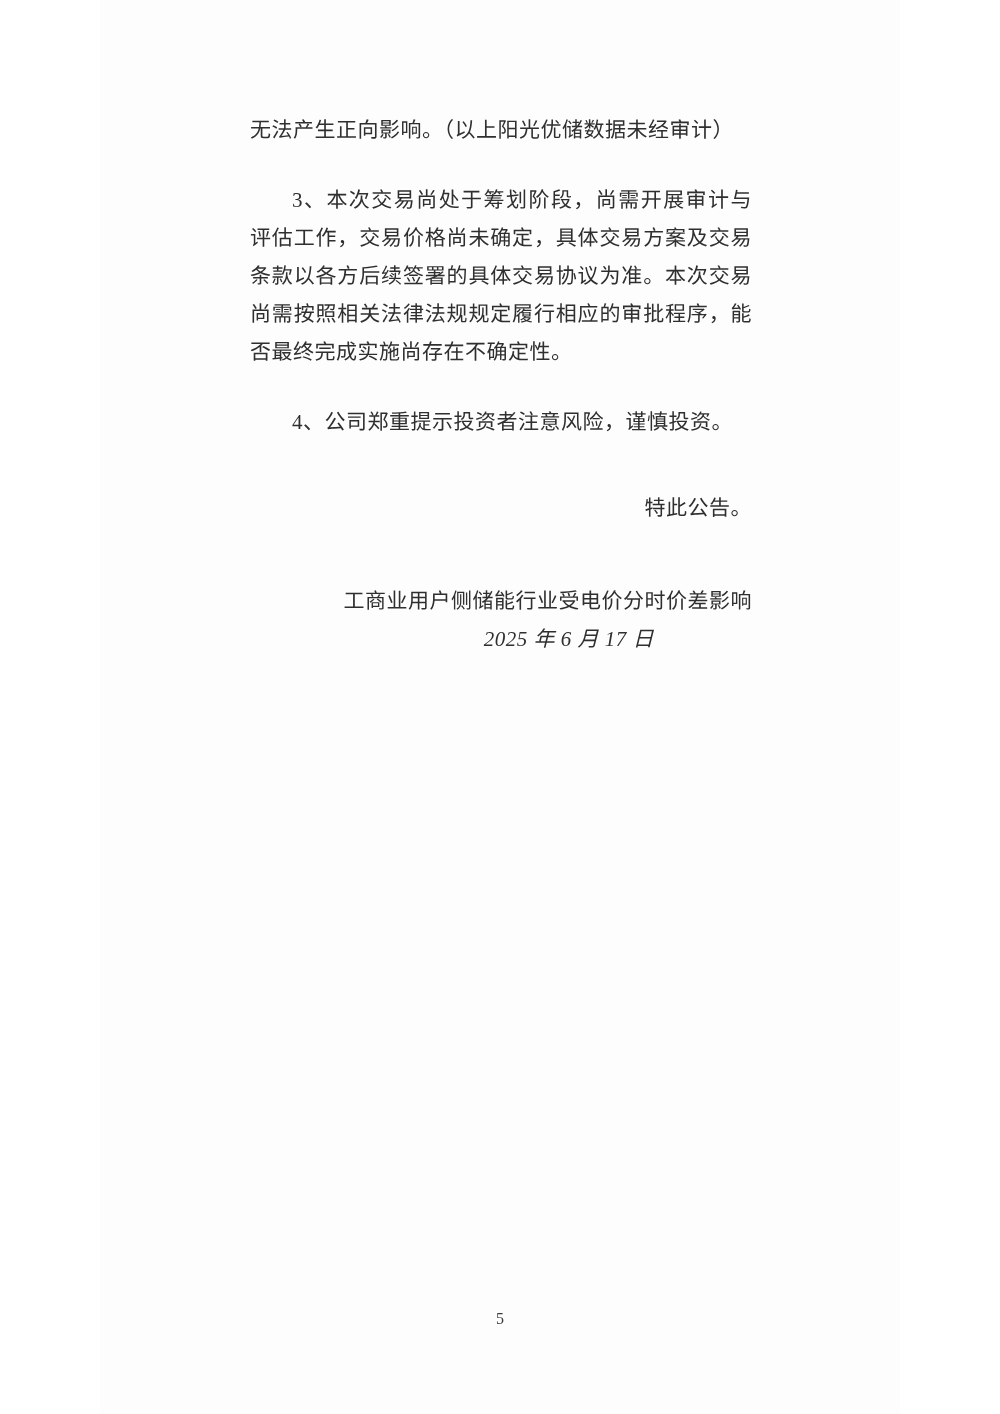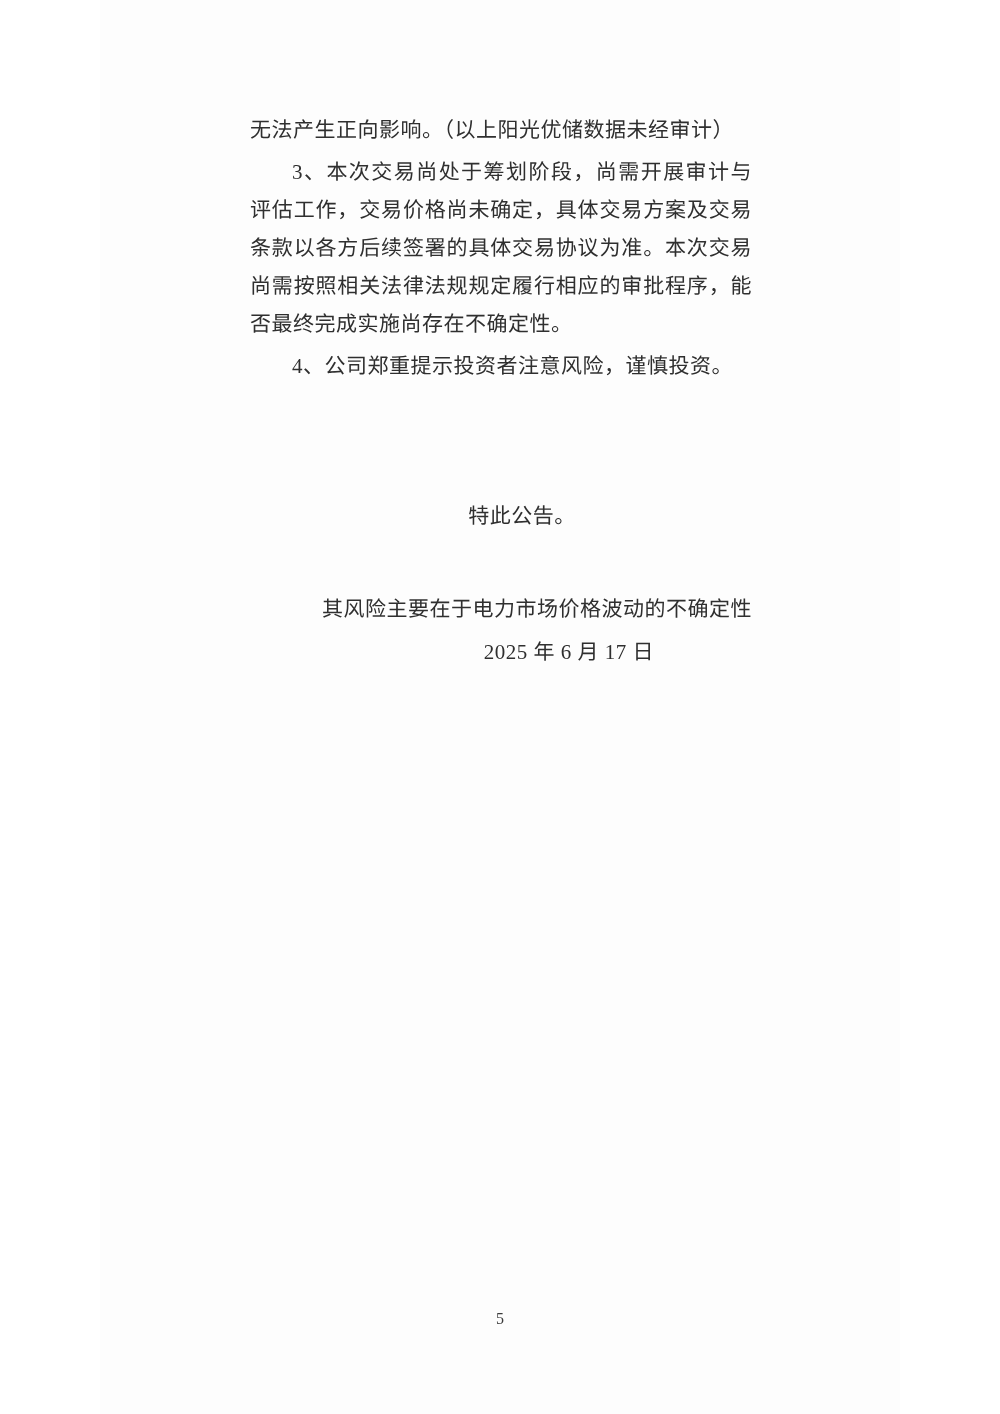--- a/index.html
+++ b/index.html
@@ -29,36 +29,36 @@
     line-height: 38px;
     text-align: justify;
     text-justify: inter-ideograph;
     letter-spacing: 0.5px;
   }
   p.continuation {
     text-indent: 0;
   }
   p.para {
     text-indent: 2em;
-    margin-top: 4px;
+    margin-top: 32px;
   }
   p.closing {
     text-indent: 2em;
-    margin-top: 112px;
-    text-align: center;
+    margin-top: 48px;
+    text-align: right;
   }
   .signature-block p {
     text-align: right;
   }
   p.signature-company {
     margin-top: 55px;
   }
   p.signature-date {
-    margin-top: 5px;
     padding-right: 98px;
+    font-style: italic;
   }
   .page-number {
     position: absolute;
     left: 0;
     right: 0;
     top: 1308px;
     text-align: center;
     font-size: 16px;
     line-height: 22px;
     color: #3a3a3a;
@@ -72,19 +72,19 @@
     <p class="continuation">无法产生正向影响。（以上阳光优储数据未经审计）</p>
 
     <p class="para">3、本次交易尚处于筹划阶段，尚需开展审计与评估工作，交易价格尚未确定，具体交易方案及交易条款以各方后续签署的具体交易协议为准。本次交易尚需按照相关法律法规规定履行相应的审批程序，能否最终完成实施尚存在不确定性。</p>
 
 
     <p class="para">4、公司郑重提示投资者注意风险，谨慎投资。</p>
 
     <p class="closing">特此公告。</p>
 
     <div class="signature-block">
-      <p class="signature-company">其风险主要在于电力市场价格波动的不确定性</p>
+      <p class="signature-company">工商业用户侧储能行业受电价分时价差影响</p>
       <p class="signature-date">2025 年 6 月 17 日</p>
     </div>
   </div>
 
   <div class="page-number">5</div>
 </div>
 
 </body></html>

